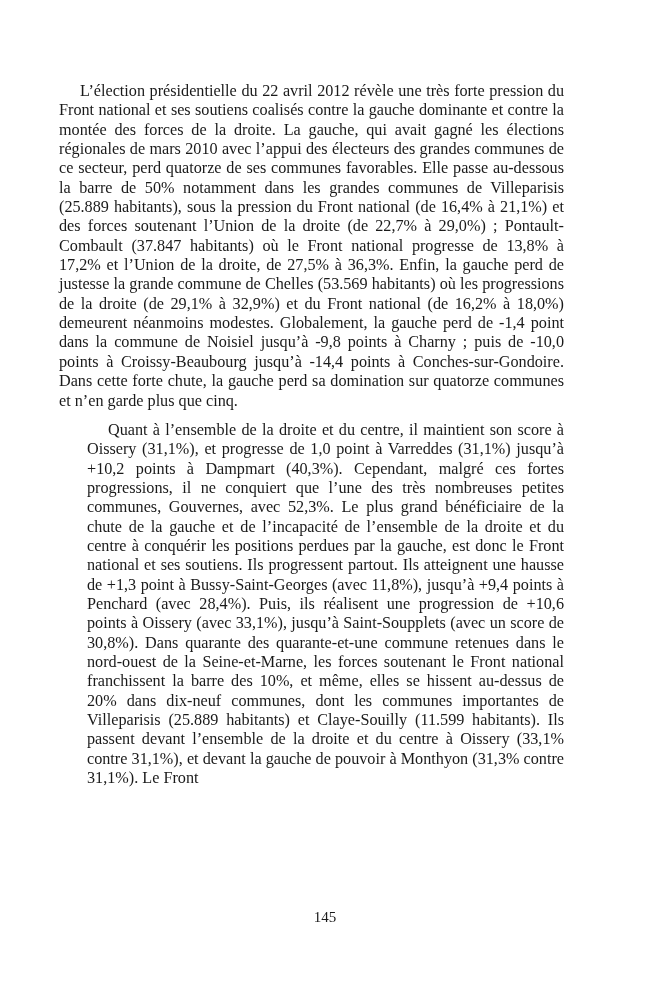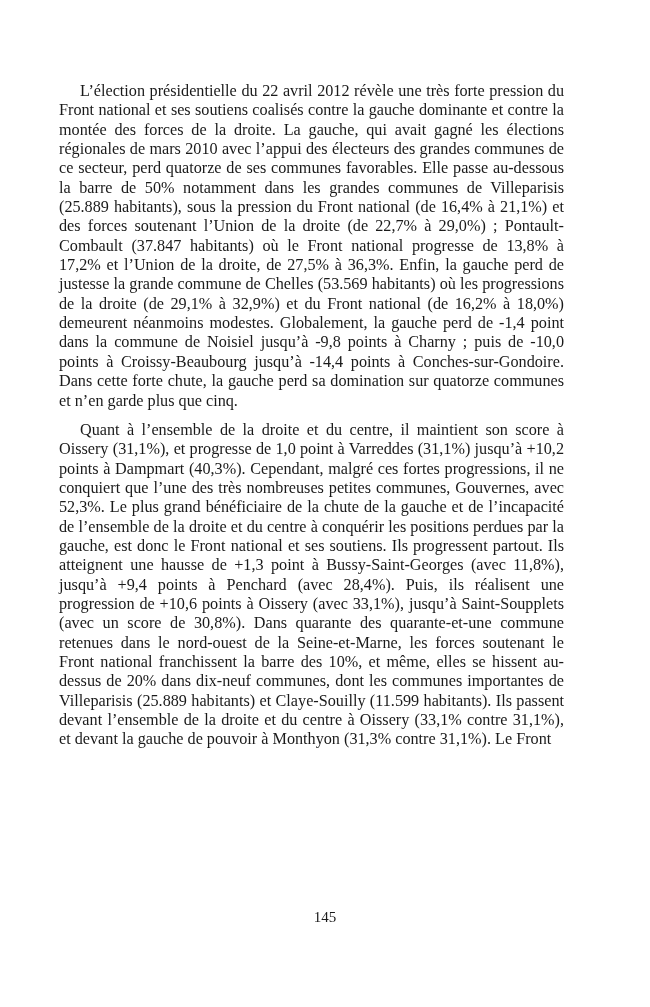--- a/index.html
+++ b/index.html
@@ -13,21 +13,21 @@
       font-size: 16.2px;
       line-height: 19.35px;
       color: #1a1a1a;
     }
     .para {
       margin: 0;
       text-align: justify;
       text-indent: 21px;
       hyphens: none;
     }
-    .para + .para { margin-top: 10px; }
+    .para + .para { margin-top: 10px; margin-left: 28px; }
     .page-number {
       position: absolute;
       left: 0;
       width: 650px;
       top: 909px;
       text-align: center;
       font-family: "Liberation Serif", "DejaVu Serif", serif;
       font-size: 15px;
       color: #1a1a1a;
     }

